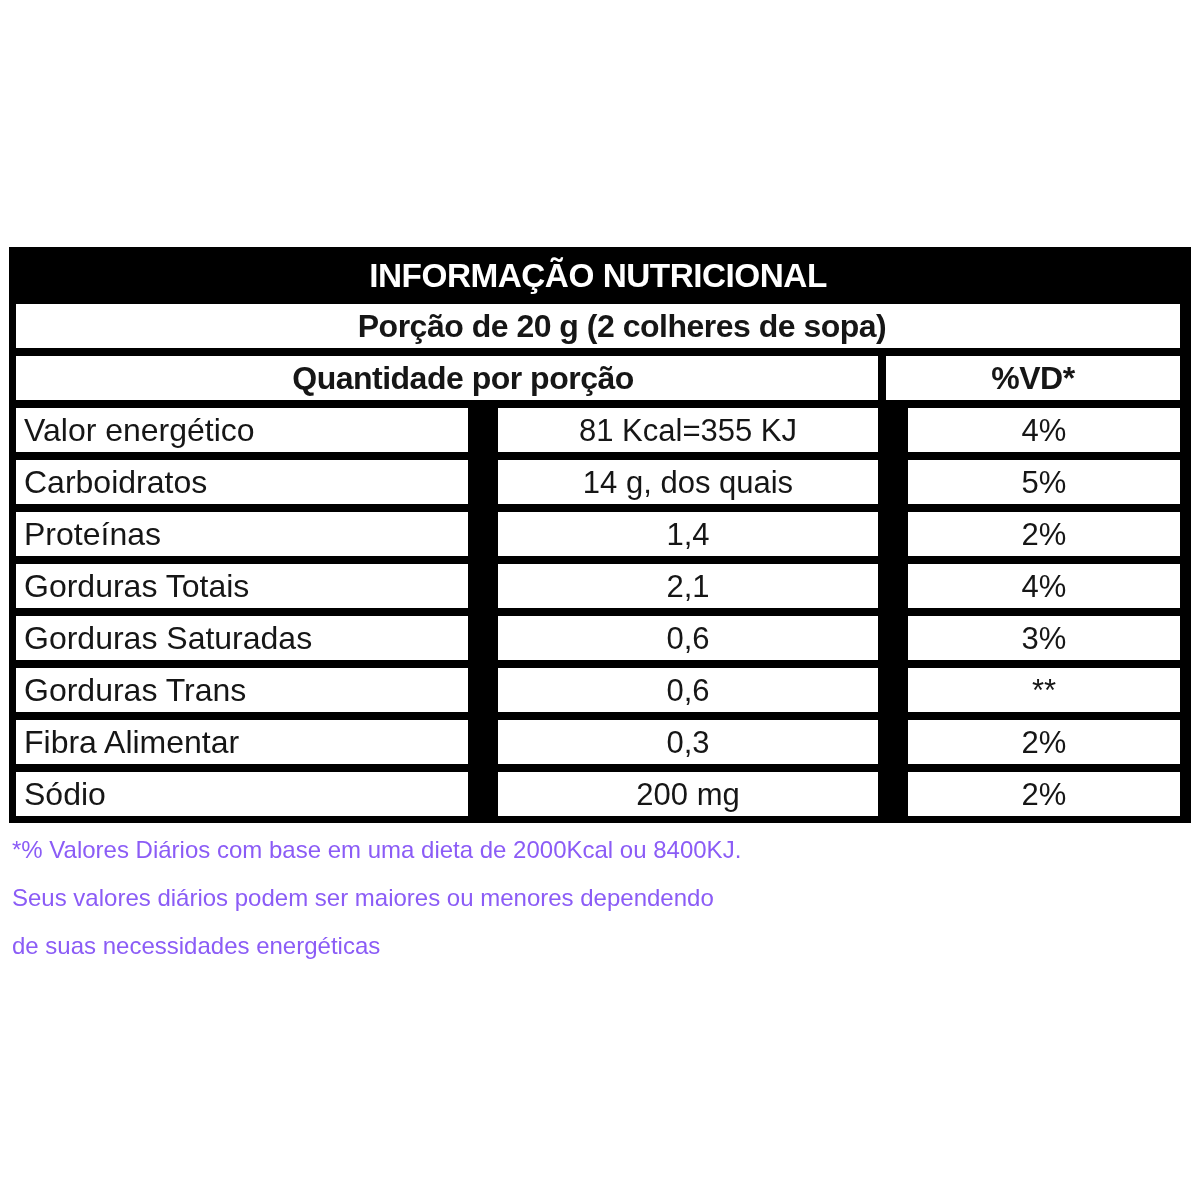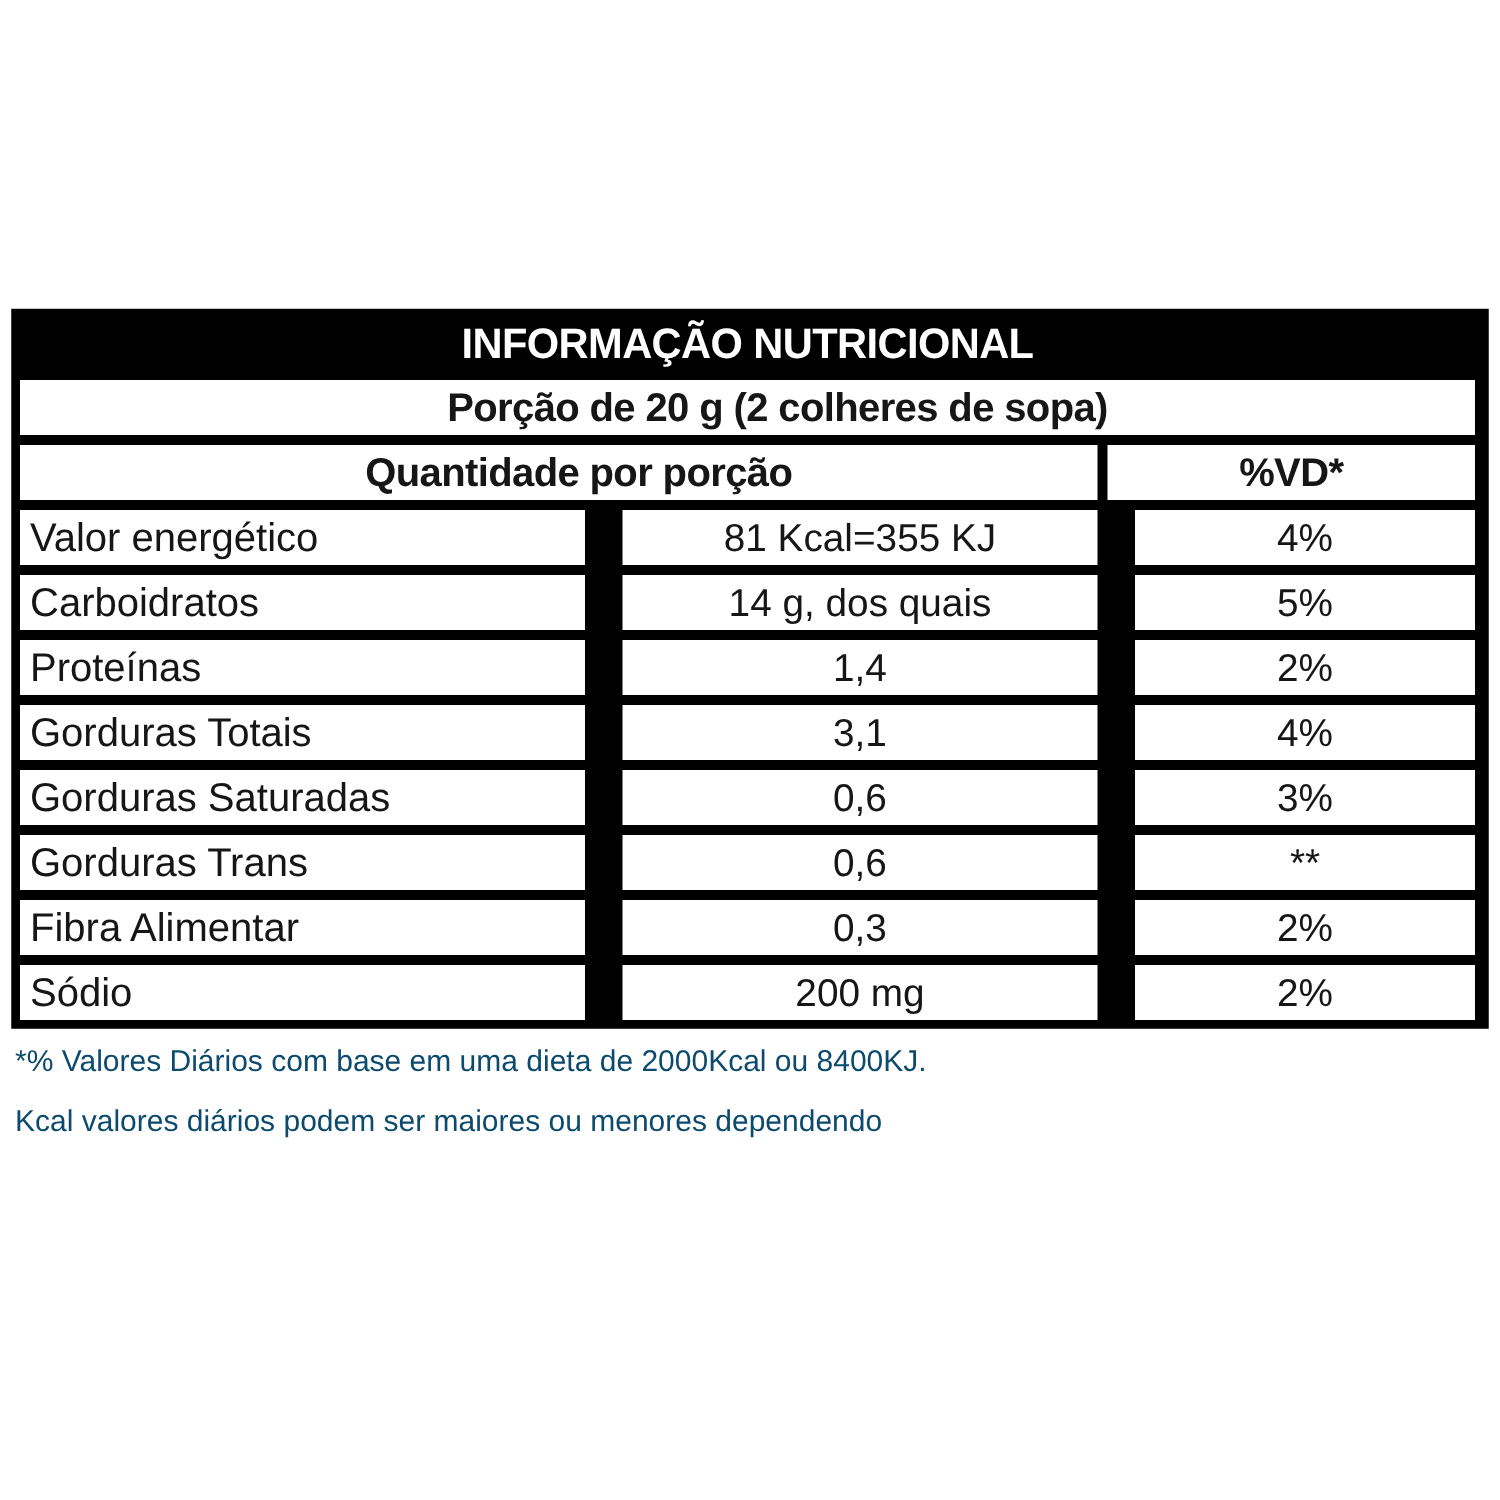--- a/index.html
+++ b/index.html
@@ -67,21 +67,21 @@
   
   .footnotes {
     position: absolute;
     left: 12px; top: 838px;
     width: 1000px;
   }
   .footnotes p {
     font-size: 24px;
     line-height: 24px;
     margin: 0 0 24px 0;
-    color: #0c4a6e;
+    color: #8b5cf6;
     white-space: nowrap;
   }
 </style>
 </head>
 <body>
 
 <div class="page">
 
   <div class="nutri-table">
 
@@ -98,21 +98,21 @@
 
     <div class="cell label-cell">Carboidratos</div>
     <div class="cell value-cell">14 g, dos quais</div>
     <div class="cell dv-cell">5%</div>
 
     <div class="cell label-cell">Proteínas</div>
     <div class="cell value-cell">1,4</div>
     <div class="cell dv-cell">2%</div>
 
     <div class="cell label-cell">Gorduras Totais</div>
-    <div class="cell value-cell">3,1</div>
+    <div class="cell value-cell">2,1</div>
     <div class="cell dv-cell">4%</div>
 
     <div class="cell label-cell">Gorduras Saturadas</div>
     <div class="cell value-cell">0,6</div>
     <div class="cell dv-cell">3%</div>
 
     <div class="cell label-cell">Gorduras Trans</div>
     <div class="cell value-cell">0,6</div>
     <div class="cell dv-cell">**</div>
 
@@ -121,16 +121,17 @@
     <div class="cell dv-cell">2%</div>
 
     <div class="cell label-cell">Sódio</div>
     <div class="cell value-cell">200 mg</div>
     <div class="cell dv-cell">2%</div>
 
   </div>
 
   <div class="footnotes">
     <p>*% Valores Diários com base em uma dieta de 2000Kcal ou 8400KJ.</p>
-    <p>Kcal valores diários podem ser maiores ou menores dependendo</p>
+    <p>Seus valores diários podem ser maiores ou menores dependendo</p>
+    <p>de suas necessidades energéticas</p>
   </div>
 
 </div>
 
 </body></html>

